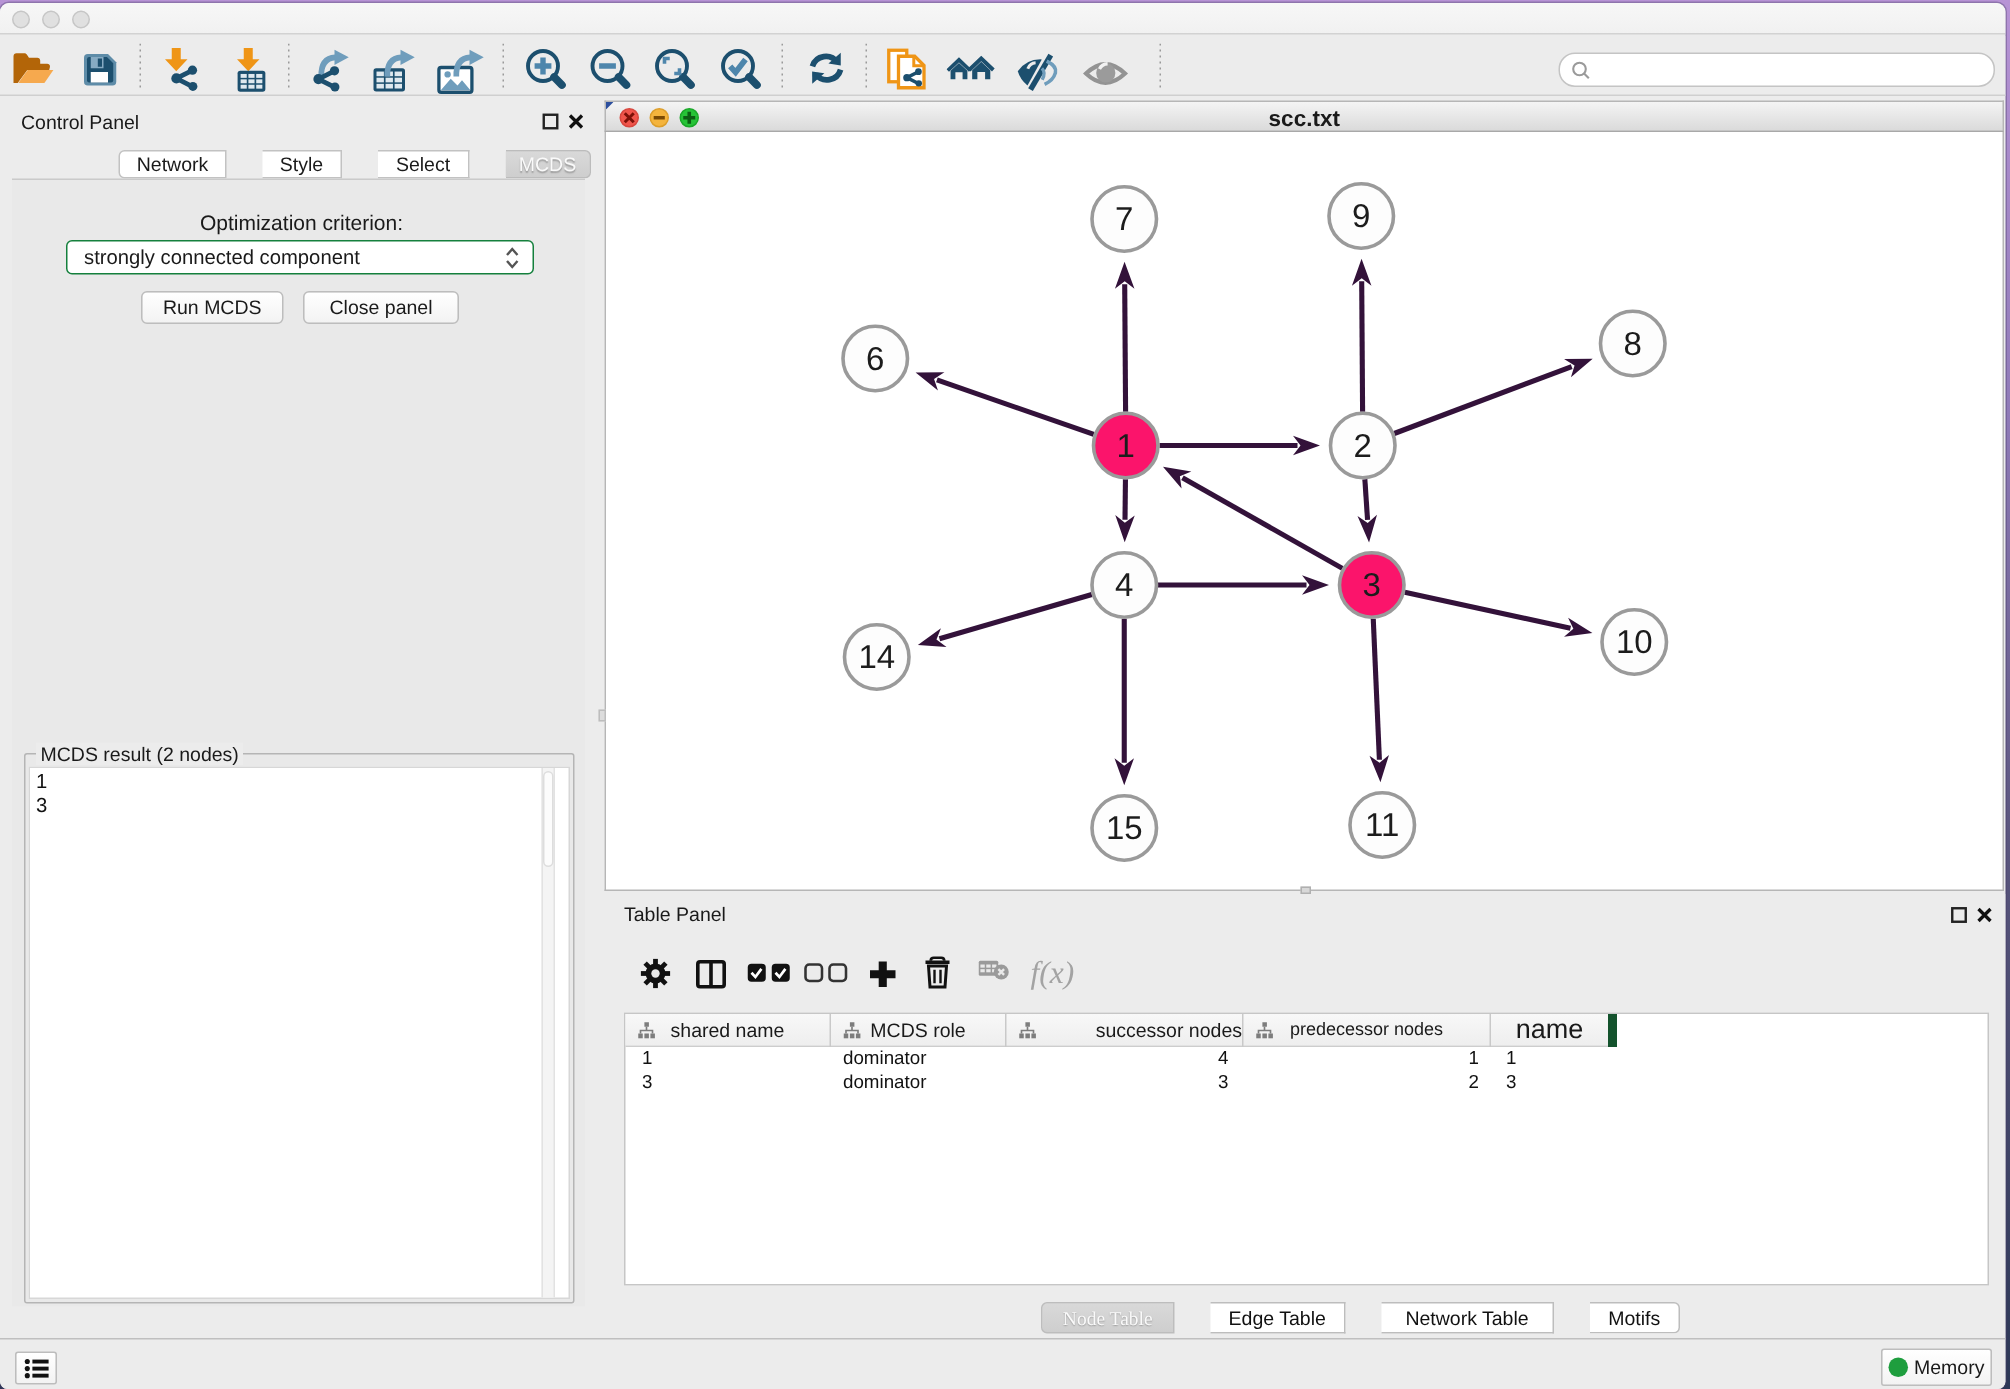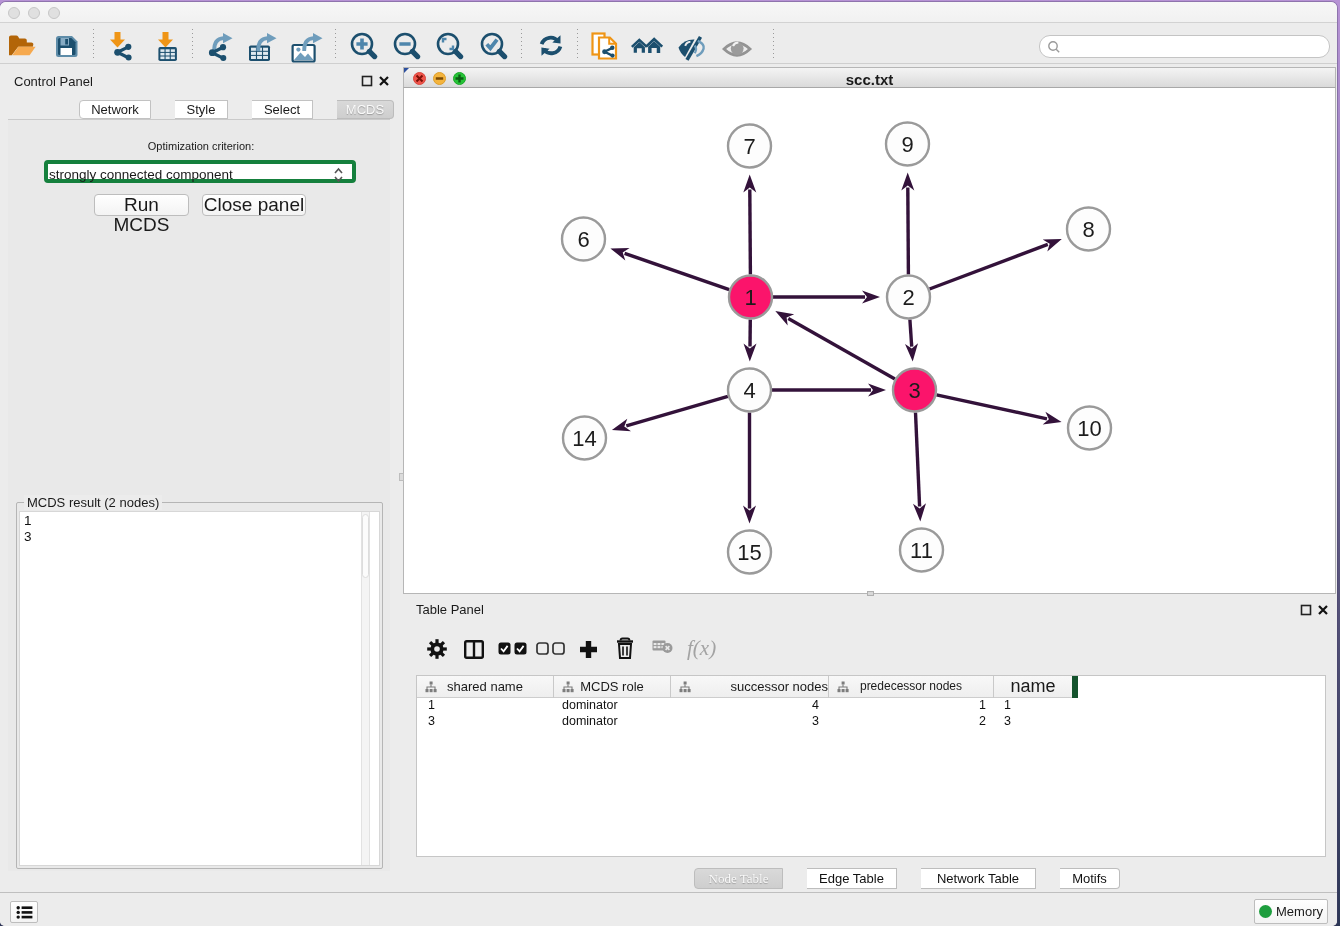--- a/index.html
+++ b/index.html
@@ -12,21 +12,21 @@
 .sep { position:absolute; top:5px; height:30px; width:1px; background-image:linear-gradient(#9a9a9a 1.5px, transparent 1.5px); background-size:1px 4px; }
 #search { position:absolute; left:1039px; top:11px; width:291px; height:23px; background:#fff; border:1px solid #c4c4c4; border-radius:11px; }
 #cp { position:absolute; left:0; top:63px; width:402px; height:823px; background:#ececec; }
 #cp .title { position:absolute; left:14px; top:9px; font-size:13px; color:#1a1a1a; }
 .tabrow { position:absolute; display:flex;gap:24px; }
 .tab { height:19px; line-height:18px; font-size:13px; text-align:center; background:#fff; border:1px solid #c2c2c2; border-left:none; color:#1a1a1a; }
 .tab.first { border-left:1px solid #c2c2c2; border-radius:4px 0 0 4px; }
 .tab.last { border-radius:0 4px 4px 0; }
 .tab.sel { background:linear-gradient(#d9d9d9,#cecece); color:#fafafa; text-shadow:0 1px 1px #9a9a9a; border-color:#bcbcbc; }
 #cppane { position:absolute; left:8px; top:54px; width:382px; height:752px; background:#e9e9e9; border-top:1px solid #cacaca; }
-.btn { position:absolute; background:linear-gradient(#ffffff,#f3f3f3); border:1px solid #bdbdbd; border-radius:4px; font-size:19px; color:#1a1a1a; text-align:center; }
+.btn { position:absolute; background:linear-gradient(#ffffff,#f3f3f3); border:1px solid #bdbdbd; border-radius:4px; font-size:13px; color:#1a1a1a; text-align:center; }
 #net { position:absolute; left:403px; top:65px; width:933px; height:527px; }
 #nettitle { position:absolute; left:0; top:0; width:100%; height:21px; background:linear-gradient(#f4f4f4,#dadada); border:1px solid #b6b6b6; border-bottom:1px solid #a8a8a8; }
 #netbody { position:absolute; left:0; top:21px; width:933px; height:506px; background:#fff; border:1px solid #b6b6b6; border-top:none; }
 .tl2 { position:absolute; top:4px; width:13px; height:13px; border-radius:50%; }
 #tp { position:absolute; left:403px; top:594px; width:934px; height:296px; background:#ececec; }
 #tp .title { position:absolute; left:13px; top:6px; font-size:13px; color:#1a1a1a; }
 #tptable { position:absolute; left:13px; top:79px; width:910px; height:182px; background:#fff; border:1px solid #c6c6c6; }
 .cell { position:absolute; font-size:12.5px; color:#111; }
 .btab { height:21px; line-height:20px; font-size:13px; background:#fff; border:1px solid #bdbdbd; border-left:none; color:#111; text-align:center; }
 .btab.first { border-left:1px solid #bdbdbd; border-radius:4px 0 0 4px;font-family:Liberation Serif, serif; }
@@ -198,22 +198,22 @@
     <svg width="12" height="12" viewBox="0 0 12 12" style="left:378px;top:10px">
         <path d="M2 2 L10 10 M10 2 L2 10" stroke="#111" stroke-width="2.2"></path>
       </svg>
     <div class="tabrow" style="left:79px;top:35px">
       <div class="tab first" style="width:72px">Network</div>
         <div class="tab" style="width:53px">Style</div>
         <div class="tab" style="width:61px">Select</div>
         <div class="tab last sel" style="width:57px">MCDS</div>
     </div>
     <div id="cppane"></div>
-    <div class="abs" style="left:0;top:75px;width:402px;text-align:center;font-size:11px;color:#1a1a1a">Optimization criterion:</div>
-    <div class="abs" style="left:44px;top:95px;width:312px;height:23px;background:#fff;border:4px solid #15803d;border-radius:4px;font-size:13.5px;color:#1a1a1a;line-height:21px;padding-left:1px">strongly connected component
+    <div class="abs" style="left:0;top:75px;width:402px;text-align:center;font-size:14px;color:#1a1a1a">Optimization criterion:</div>
+    <div class="abs" style="left:44px;top:95px;width:312px;height:23px;background:#fff;border:1px solid #15803d;border-radius:4px;font-size:13.5px;color:#1a1a1a;line-height:21px;padding-left:11px">strongly connected component
       <svg width="11" height="16" viewBox="0 0 11 16" style="right:8px;top:3px;left:auto">
           <path d="M2 6 L5.5 2 L9 6" fill="none" stroke="#555" stroke-width="1.6"></path>
           <path d="M2 10 L5.5 14 L9 10" fill="none" stroke="#555" stroke-width="1.6"></path>
         </svg>
     </div>
     <div class="btn" style="left:94px;top:129px;width:95px;height:22px;line-height:20px">Run MCDS</div>
     <div class="btn" style="left:202px;top:129px;width:104px;height:22px;line-height:20px">Close panel</div>
     <div class="abs" style="left:16px;top:437px;width:367px;height:367px;border:1px solid #b5b5b5;border-radius:2px"></div>
     <div class="abs" style="left:24px;top:430px;background:#ececec;padding:0 3px;font-size:13px;color:#1a1a1a">MCDS result (2 nodes)</div>
     <div class="abs" style="left:19px;top:446px;width:361px;height:355px;background:#fff;border:1px solid #d7d7d7">

